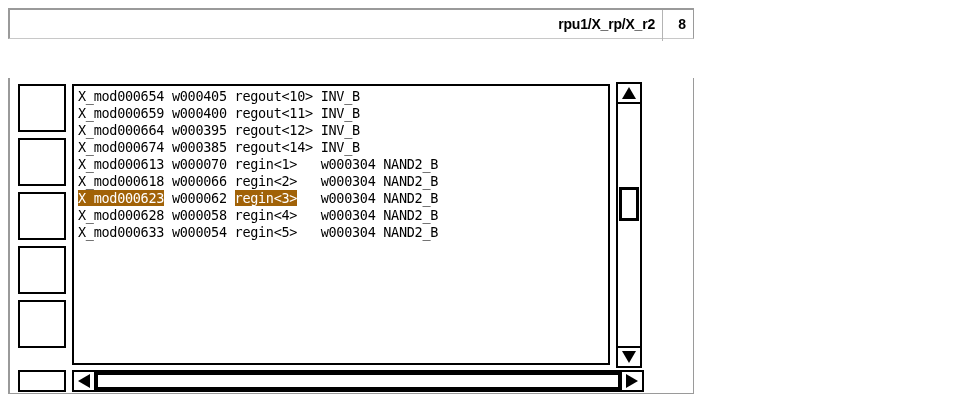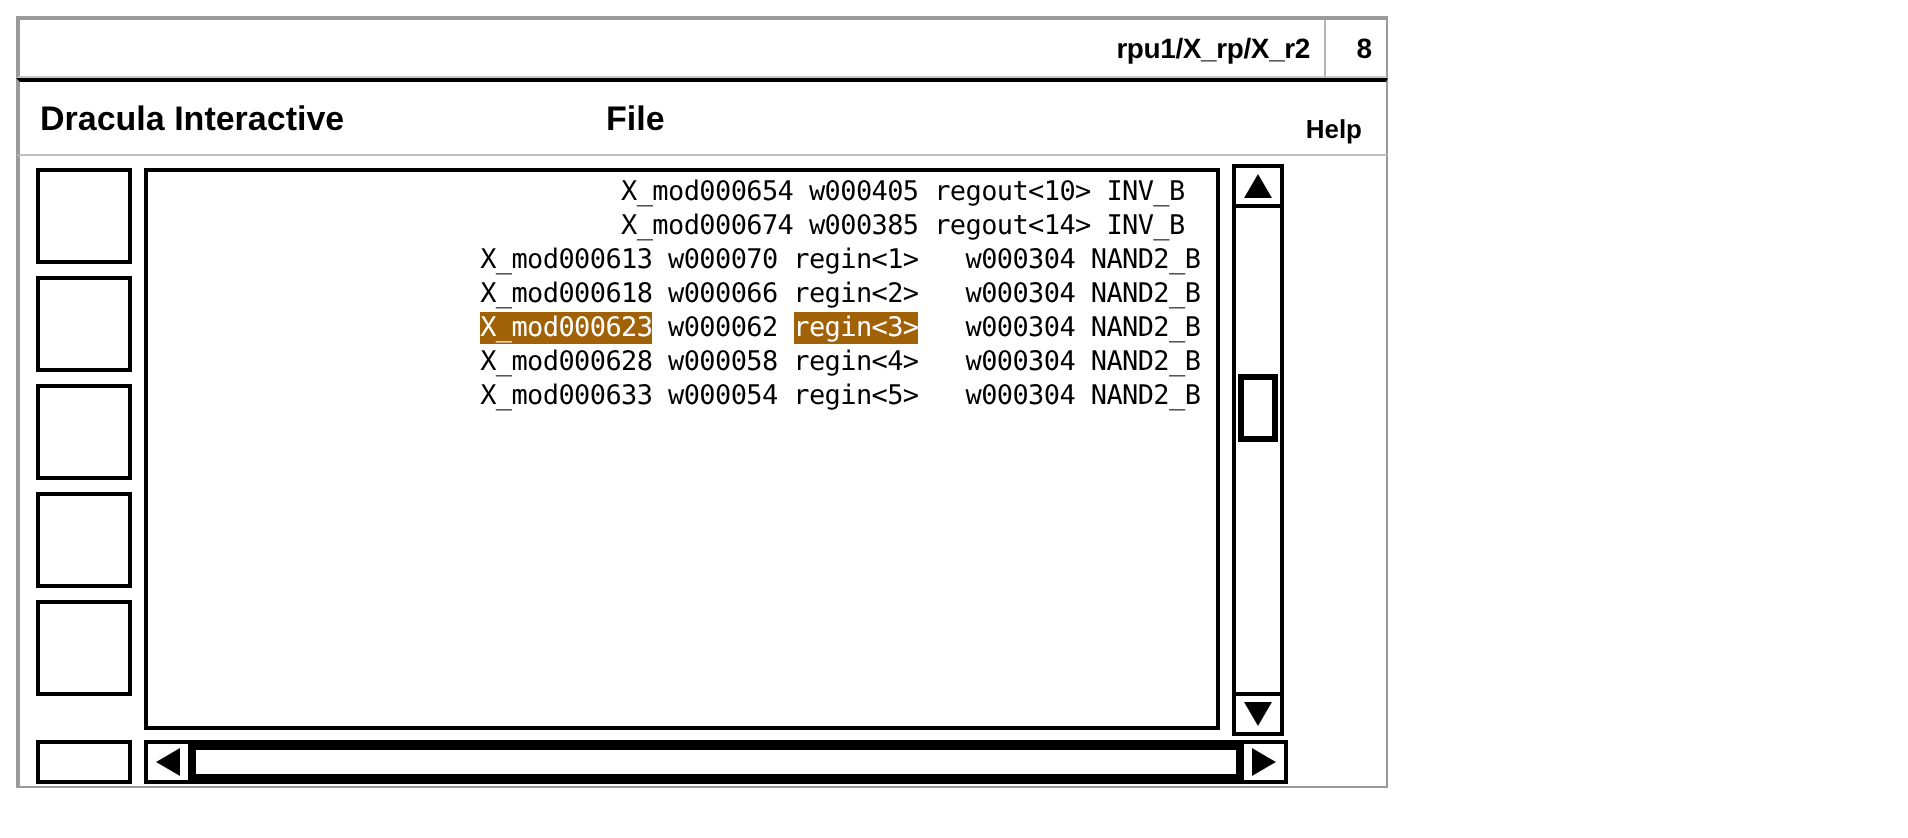--- a/index.html
+++ b/index.html
@@ -146,21 +146,20 @@
   }
   .netlist-row {
     font-family: "DejaVu Sans Mono", "Liberation Mono", monospace;
     font-size: 13.5px;
     line-height: 17px;
     height: 17px;
     color: #000000;
     white-space: pre;
     letter-spacing: -0.3px;
     cursor: default;
-    text-align: right;
   }
   .cell { display: inline; }
   .cell.hl {
     background: #a16207;
     color: #ffffff;
   }
 
   
   .vscroll {
     position: absolute;
@@ -262,39 +261,36 @@
 <body>
 
 <div id="app-window">
 
   <div class="titlebar">
     <span class="titlebar-text">rpu1/X_rp/X_r2</span>
     <span class="titlebar-sep"></span>
     <span class="titlebar-num">8</span>
   </div>
 
-  <div class="menubar">
-    <span class="menu-item" id="menu-dracula">Dracula Interactive</span>
-    <span class="menu-item" id="menu-file">File</span>
-    <span class="menu-item" id="menu-help">Help</span>
-  </div>
 
   <div class="work-area">
 
     <div class="toolbar-col">
       <div class="tool-button"></div>
       <div class="tool-button"></div>
       <div class="tool-button"></div>
       <div class="tool-button"></div>
       <div class="tool-button"></div>
     </div>
 
     <div class="list-pane">
       <div class="list-pane-inner" id="netlist-body">
           <div class="netlist-row"><span class="cell">X_mod000654</span><span> </span><span class="cell">w000405</span><span> </span><span class="cell">regout&lt;10&gt;</span><span> </span><span class="cell">INV_B</span><span>  </span></div>
+          <div class="netlist-row"><span class="cell">X_mod000659</span><span> </span><span class="cell">w000400</span><span> </span><span class="cell">regout&lt;11&gt;</span><span> </span><span class="cell">INV_B</span><span>  </span></div>
+          <div class="netlist-row"><span class="cell">X_mod000664</span><span> </span><span class="cell">w000395</span><span> </span><span class="cell">regout&lt;12&gt;</span><span> </span><span class="cell">INV_B</span><span>  </span></div>
           <div class="netlist-row"><span class="cell">X_mod000674</span><span> </span><span class="cell">w000385</span><span> </span><span class="cell">regout&lt;14&gt;</span><span> </span><span class="cell">INV_B</span><span>  </span></div>
           <div class="netlist-row"><span class="cell">X_mod000613</span><span> </span><span class="cell">w000070</span><span> </span><span class="cell">regin&lt;1&gt;</span><span>   </span><span class="cell">w000304</span><span> </span><span class="cell">NAND2_B</span><span> </span></div>
           <div class="netlist-row"><span class="cell">X_mod000618</span><span> </span><span class="cell">w000066</span><span> </span><span class="cell">regin&lt;2&gt;</span><span>   </span><span class="cell">w000304</span><span> </span><span class="cell">NAND2_B</span><span> </span></div>
           <div class="netlist-row"><span class="cell hl">X_mod000623</span><span> </span><span class="cell">w000062</span><span> </span><span class="cell hl">regin&lt;3&gt;</span><span>   </span><span class="cell">w000304</span><span> </span><span class="cell">NAND2_B</span><span> </span></div>
           <div class="netlist-row"><span class="cell">X_mod000628</span><span> </span><span class="cell">w000058</span><span> </span><span class="cell">regin&lt;4&gt;</span><span>   </span><span class="cell">w000304</span><span> </span><span class="cell">NAND2_B</span><span> </span></div>
           <div class="netlist-row"><span class="cell">X_mod000633</span><span> </span><span class="cell">w000054</span><span> </span><span class="cell">regin&lt;5&gt;</span><span>   </span><span class="cell">w000304</span><span> </span><span class="cell">NAND2_B</span><span> </span></div>
         </div>
     </div>
 
     <div class="vscroll">

